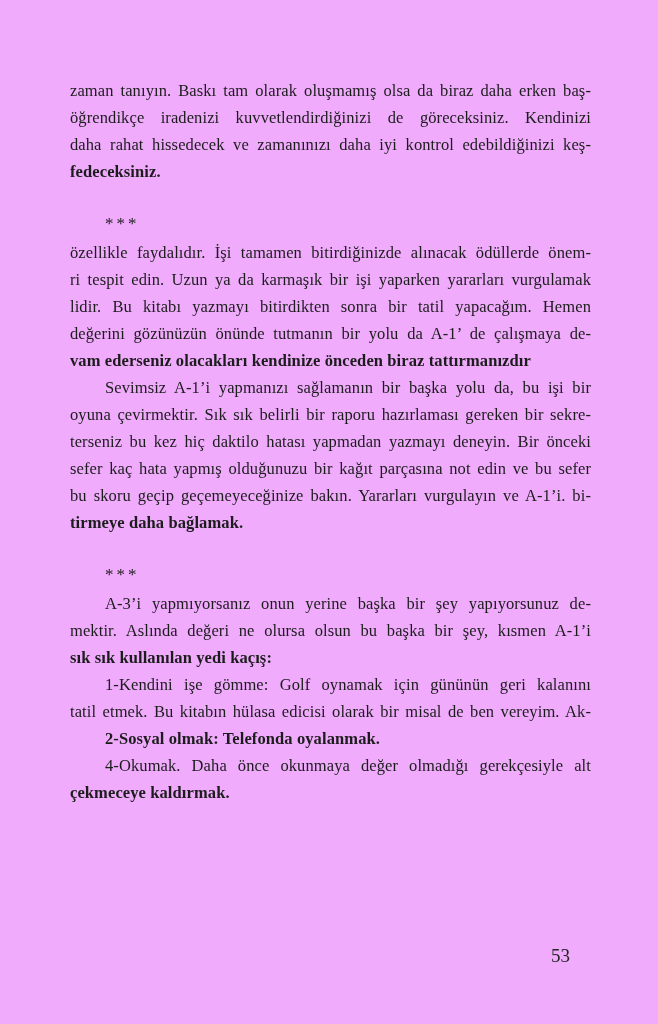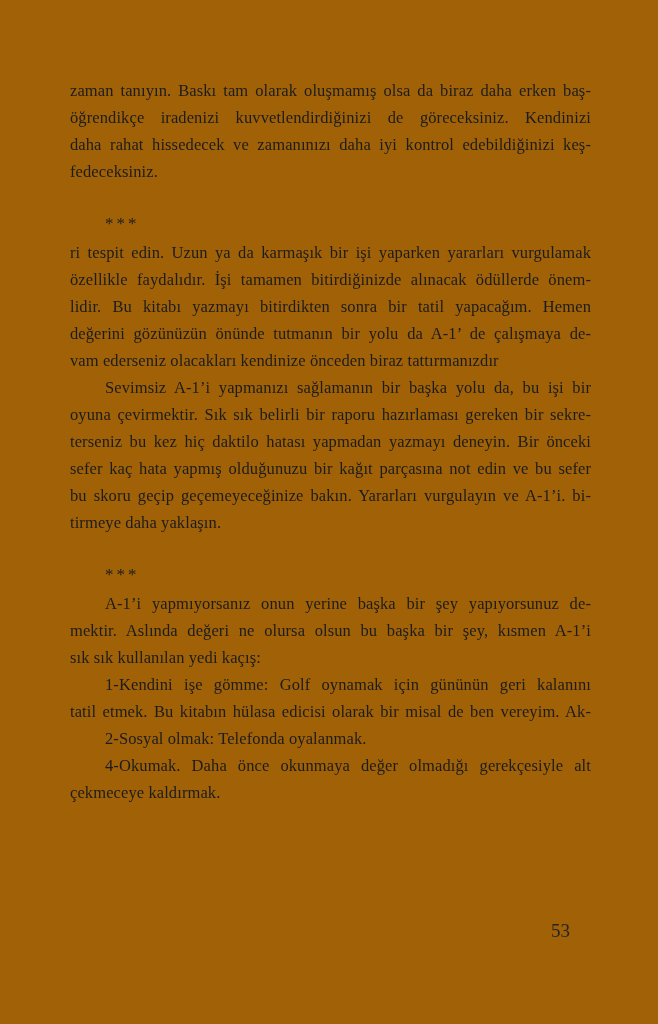--- a/index.html
+++ b/index.html
@@ -7,92 +7,93 @@
   body {
     width: 658px;
     height: 1024px;
     position: relative;
     font-family: "Liberation Serif", "DejaVu Serif", serif;
     overflow: hidden;
   }
   .page {
     position: absolute;
     inset: 0;
-    background: #a16207;
+    background: #f0abfc;
     color: #1c1c1c;
     padding: 77px 67px 0 70px;
   }
   .text-block {
     width: 521px;
   }
   .paragraph { margin: 0; }
   .line {
     font-size: 16.5px;
     line-height: 27px;
     height: 27px;
     text-align: justify;
     text-align-last: justify;
     white-space: nowrap;
     letter-spacing: 0.1px;
   }
   .line.last {
     text-align: center;
     text-align-last: left;
+    font-weight: bold;
   }
   .line.first {
     text-indent: 35px;
   }
   .separator {
     margin-top: 27px;
     height: 27px;
     line-height: 24px;
     padding-left: 35px;
     font-size: 17px;
     letter-spacing: 3px;
     color: #1c1c1c;
   }
   .page-number {
     position: absolute;
     left: 551px;
-    top: 917px;
+    top: 942px;
     font-size: 19px;
     line-height: 27px;
     color: #242424;
   }
 </style>
 </head>
 <body>
 
 <div class="page">
   <div class="text-block">
       <div class="paragraph">
         <div class="line">zaman tanıyın. Baskı tam olarak oluşmamış olsa da biraz daha erken baş-</div>
         <div class="line">öğrendikçe iradenizi kuvvetlendirdiğinizi de göreceksiniz. Kendinizi</div>
         <div class="line">daha rahat hissedecek ve zamanınızı daha iyi kontrol edebildiğinizi keş-</div>
         <div class="line last">fedeceksiniz.</div>
       </div>
       <div class="separator">***</div>
       <div class="paragraph">
+        <div class="line">özellikle faydalıdır. İşi tamamen bitirdiğinizde alınacak ödüllerde önem-</div>
         <div class="line">ri tespit edin. Uzun ya da karmaşık bir işi yaparken yararları vurgulamak</div>
-        <div class="line">özellikle faydalıdır. İşi tamamen bitirdiğinizde alınacak ödüllerde önem-</div>
         <div class="line">lidir. Bu kitabı yazmayı bitirdikten sonra bir tatil yapacağım. Hemen</div>
         <div class="line">değerini gözünüzün önünde tutmanın bir yolu da A-1’ de çalışmaya de-</div>
         <div class="line last">vam ederseniz olacakları kendinize önceden biraz tattırmanızdır</div>
       </div>
       <div class="paragraph">
         <div class="line first">Sevimsiz A-1’i yapmanızı sağlamanın bir başka yolu da, bu işi bir</div>
         <div class="line">oyuna çevirmektir. Sık sık belirli bir raporu hazırlaması gereken bir sekre-</div>
         <div class="line">terseniz bu kez hiç daktilo hatası yapmadan yazmayı deneyin. Bir önceki</div>
         <div class="line">sefer kaç hata yapmış olduğunuzu bir kağıt parçasına not edin ve bu sefer</div>
         <div class="line">bu skoru geçip geçemeyeceğinize bakın. Yararları vurgulayın ve A-1’i. bi-</div>
-        <div class="line last">tirmeye daha yaklaşın.</div>
+        <div class="line last">tirmeye daha bağlamak.</div>
       </div>
       <div class="separator">***</div>
       <div class="paragraph">
-        <div class="line first">A-1’i yapmıyorsanız onun yerine başka bir şey yapıyorsunuz de-</div>
+        <div class="line first">A-3’i yapmıyorsanız onun yerine başka bir şey yapıyorsunuz de-</div>
         <div class="line">mektir. Aslında değeri ne olursa olsun bu başka bir şey, kısmen A-1’i</div>
         <div class="line last">sık sık kullanılan yedi kaçış:</div>
       </div>
       <div class="paragraph">
         <div class="line first">1-Kendini işe gömme: Golf oynamak için gününün geri kalanını</div>
         <div class="line">tatil etmek. Bu kitabın hülasa edicisi olarak bir misal de ben vereyim. Ak-</div>
       </div>
       <div class="paragraph">
         <div class="line last first">2-Sosyal olmak: Telefonda oyalanmak.</div>
       </div>

